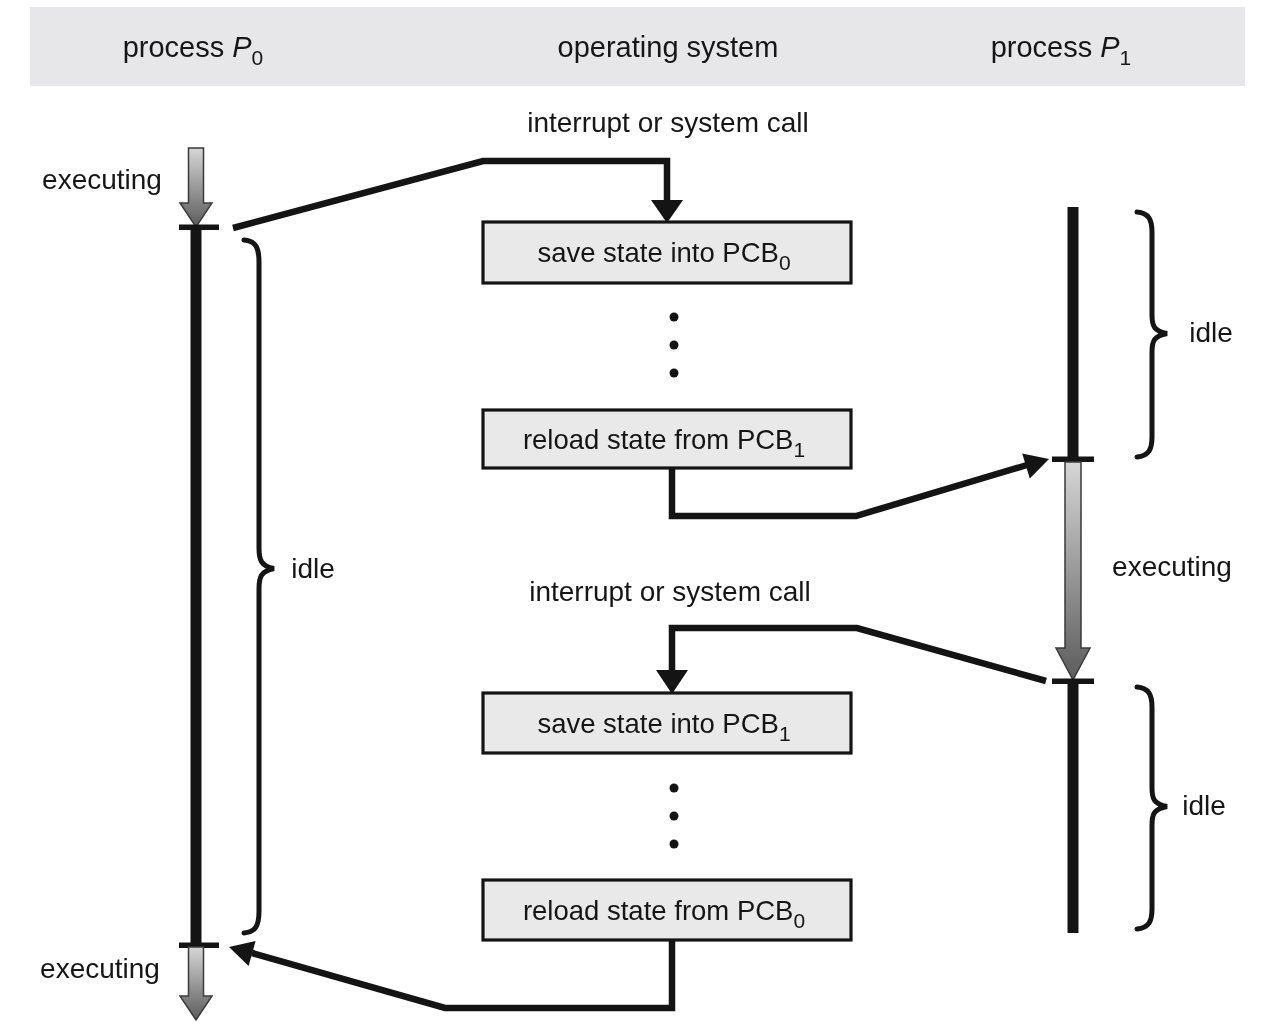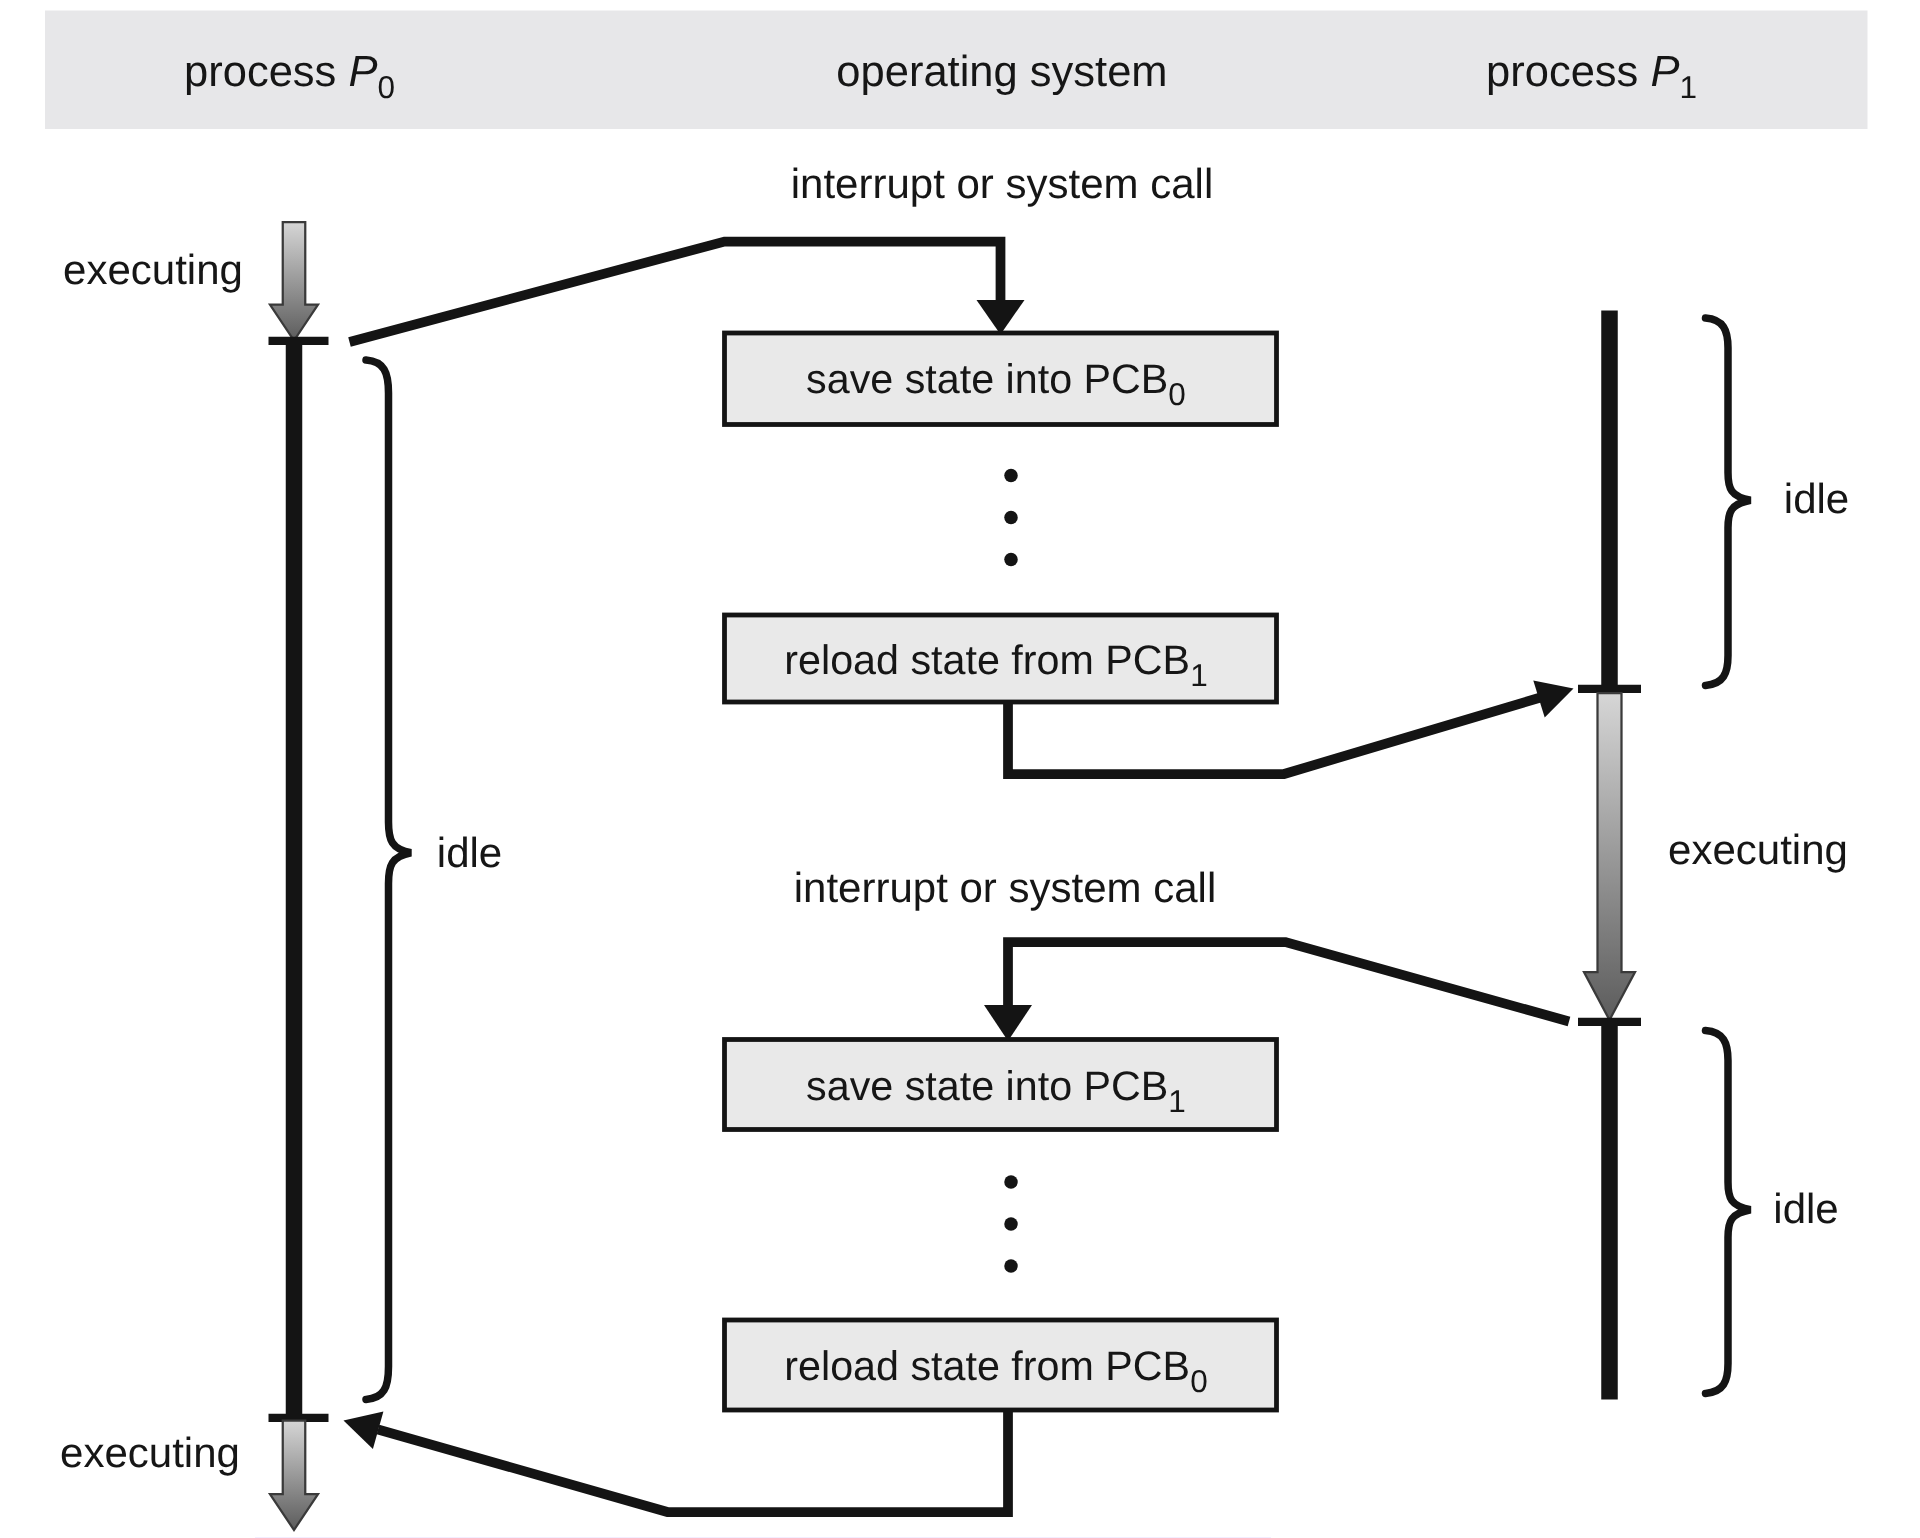--- a/index.html
+++ b/index.html
@@ -1,20 +1,20 @@
 <!DOCTYPE html>
 <html><head>
 <meta charset="utf-8">
 <style>
   html, body { margin: 0; padding: 0; background: #ffffff; }
   .stage {
     position: relative;
     width: 1280px;
     height: 1025px;
-    background: #c4b5fd;
+    background: #14b8a6;
     font-family: "Liberation Sans", "DejaVu Sans", sans-serif;
     overflow: hidden;
   }
   svg { display: block; }
   text {
     font-family: "Liberation Sans", "DejaVu Sans", sans-serif;
     fill: #161616;
   }
   .lbl  { font-size: 28px; }
   .hdr  { font-size: 29px; }

